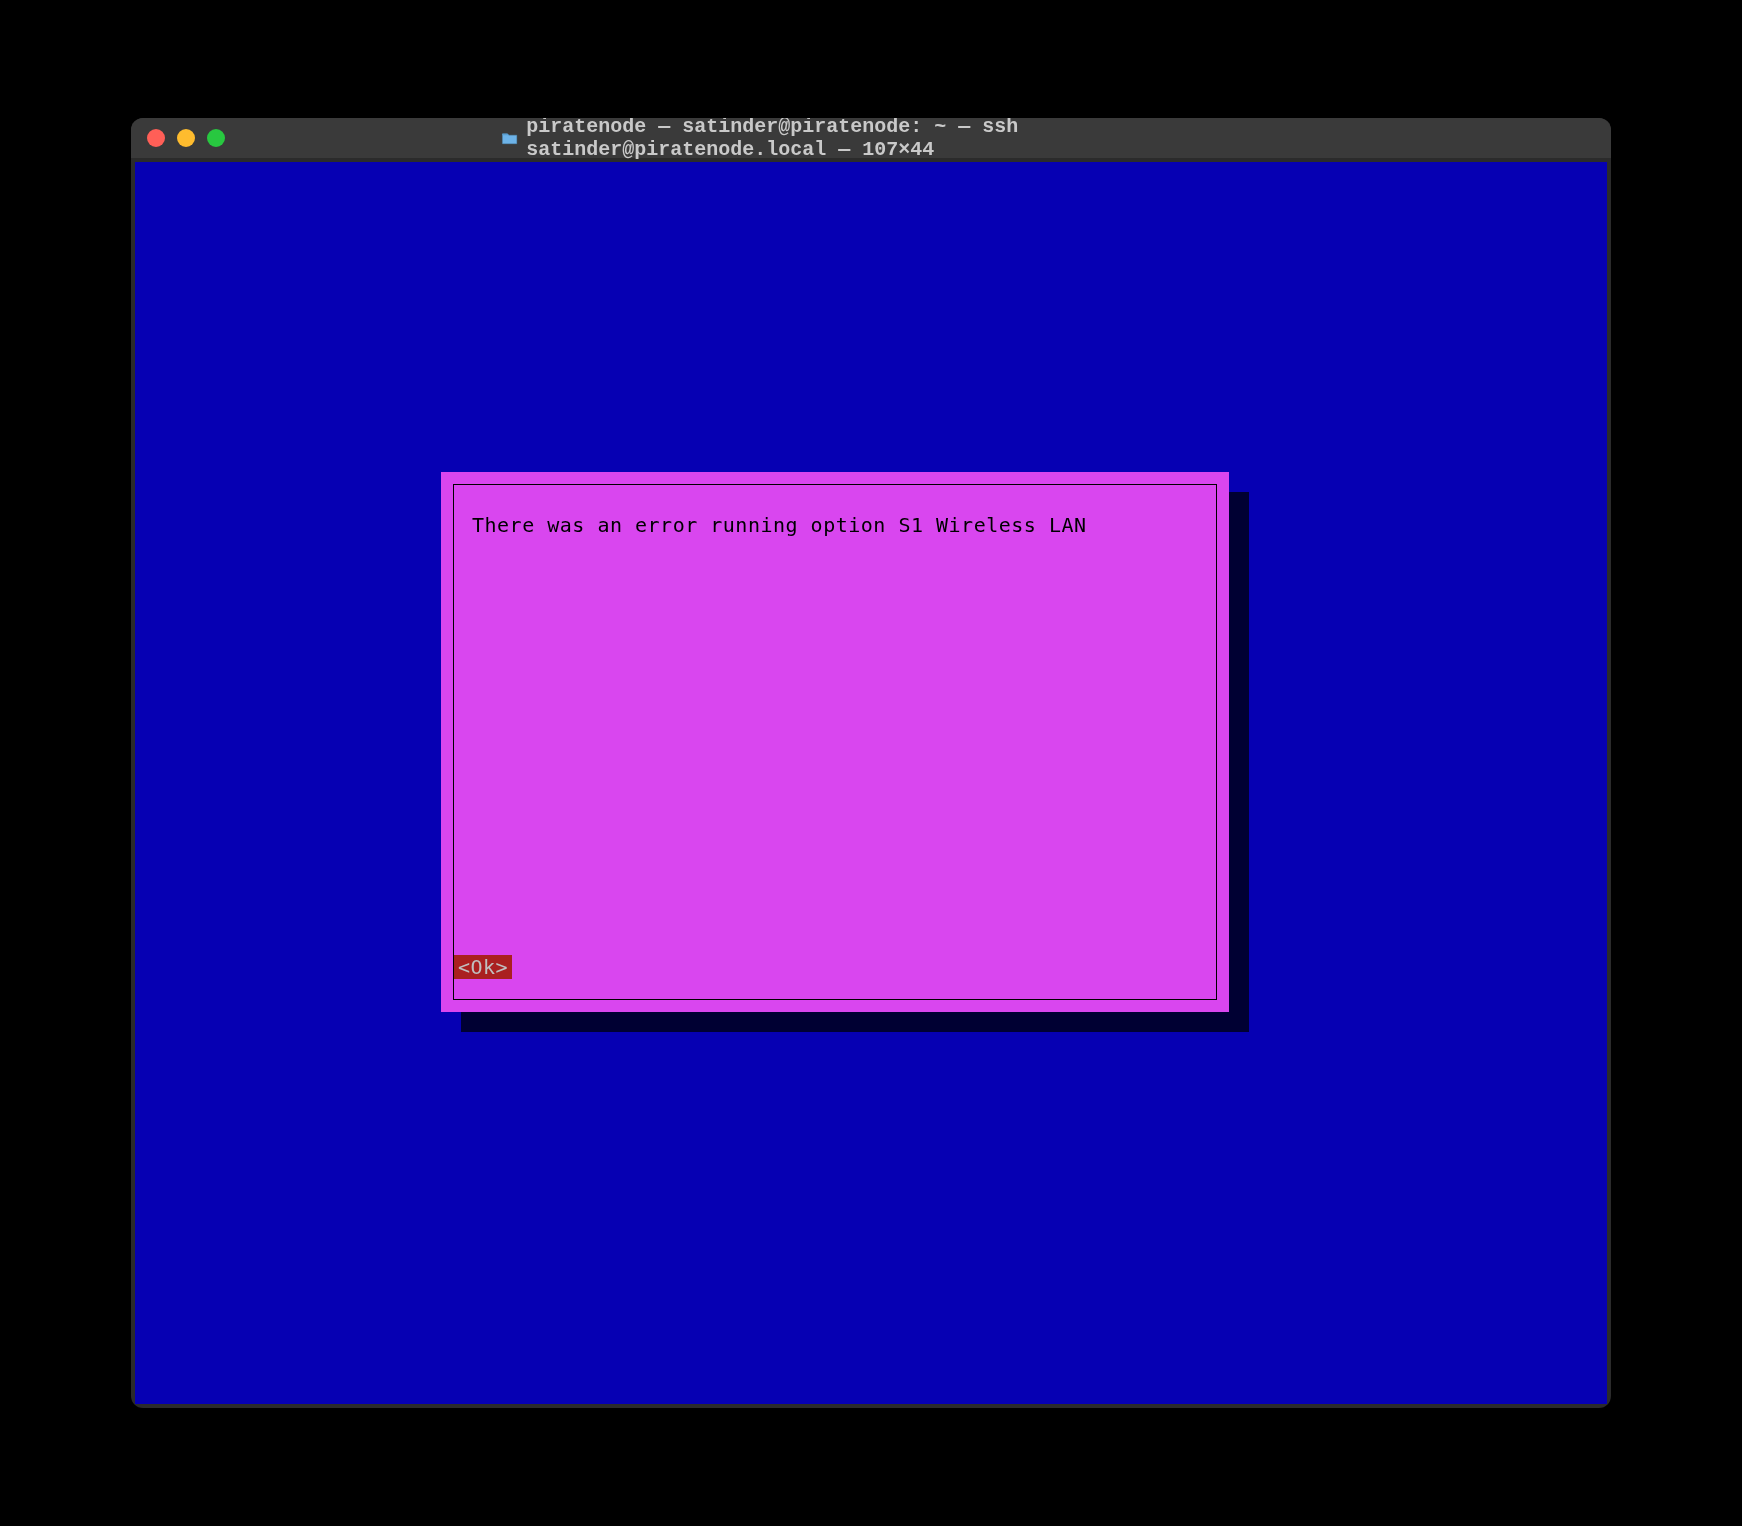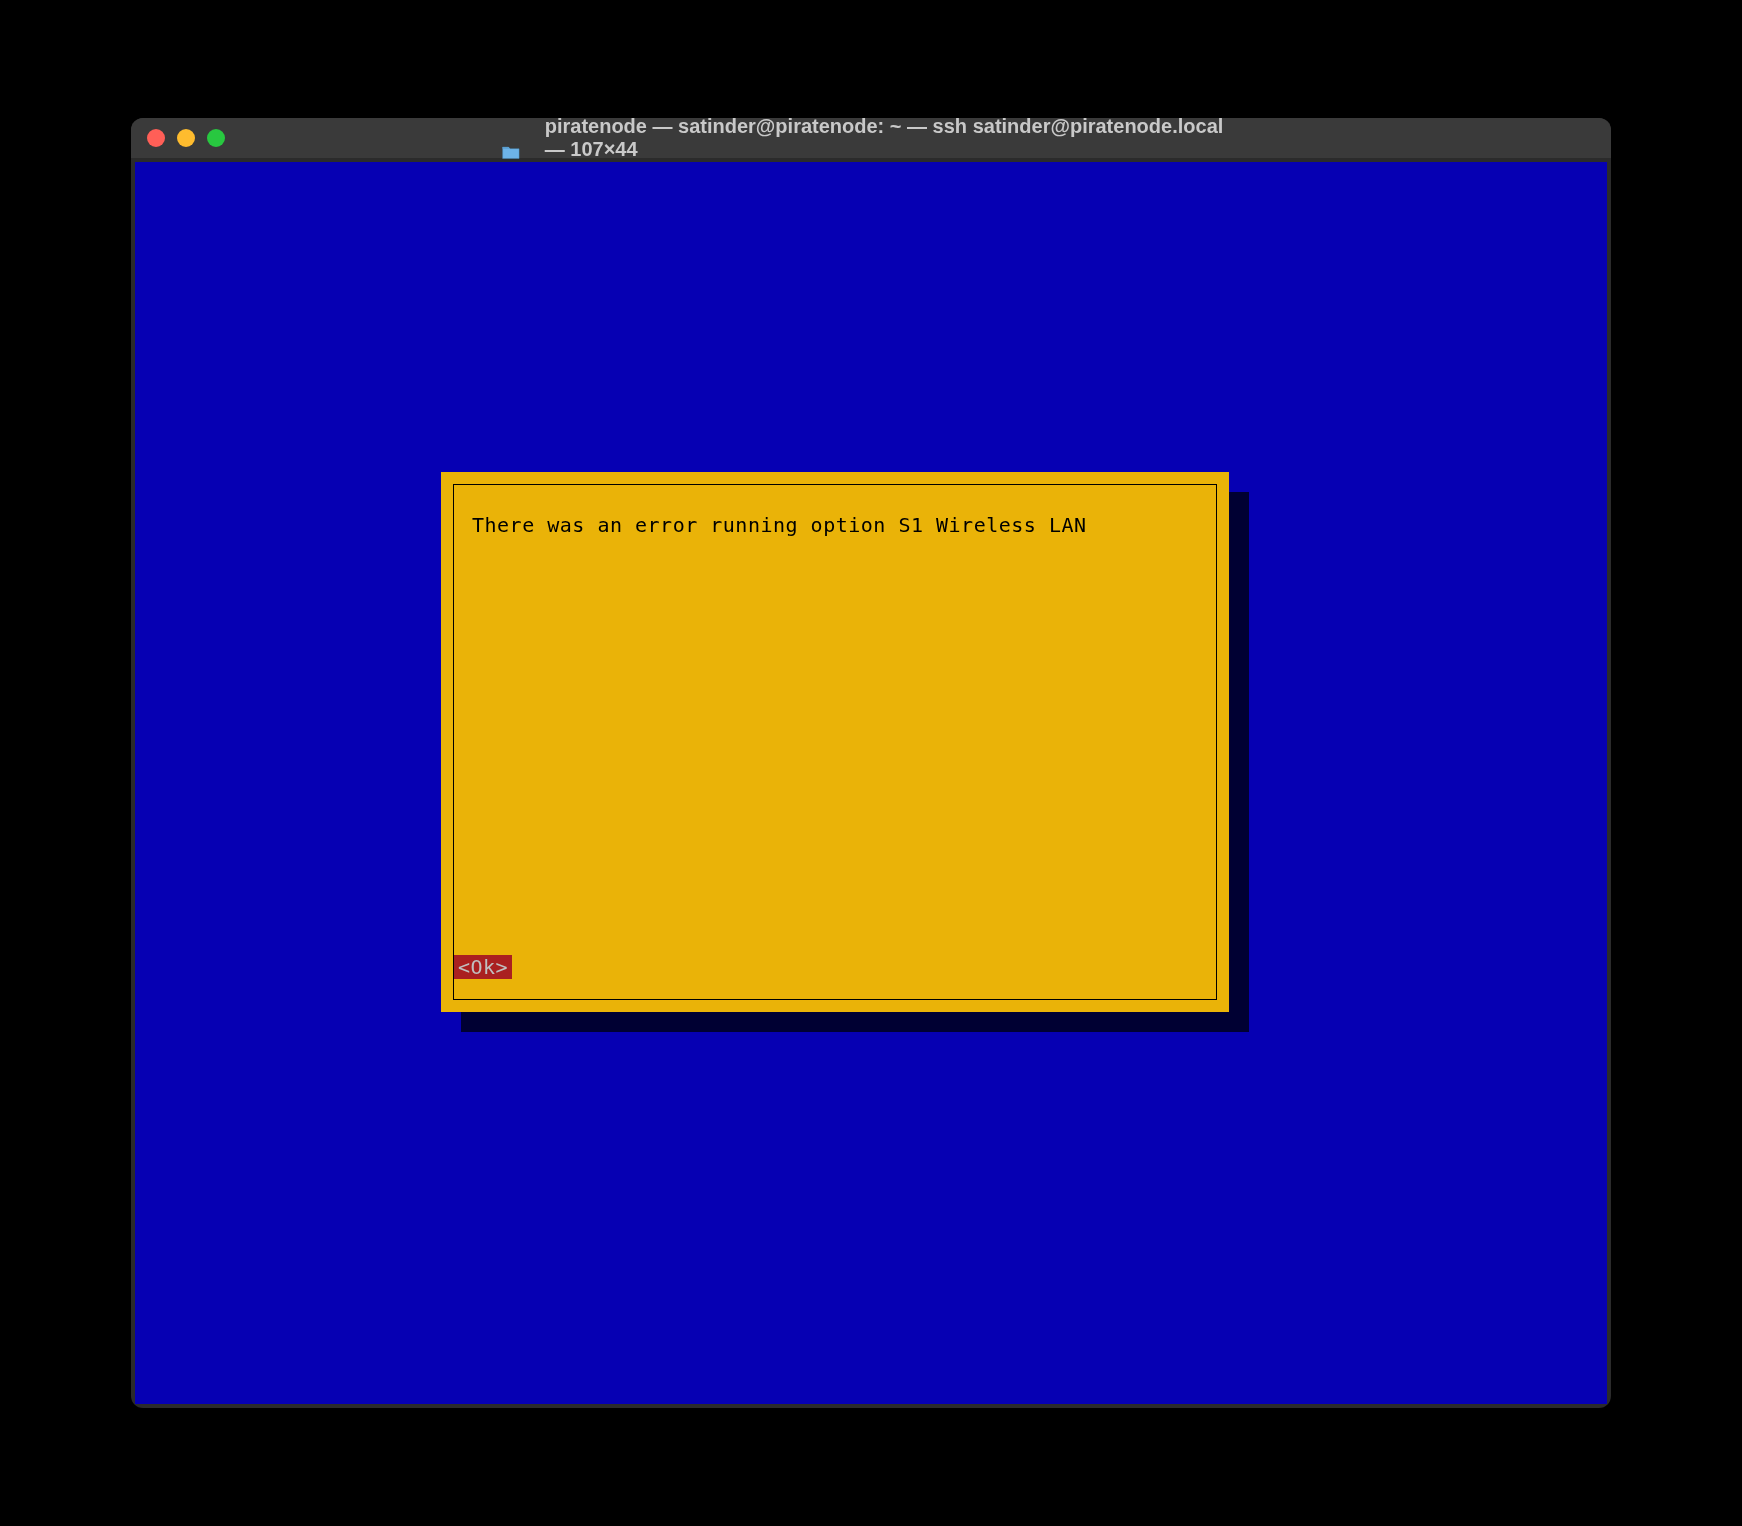--- a/index.html
+++ b/index.html
@@ -46,26 +46,26 @@
       border-radius: 50%;
     }
     .tl-close { background: #ff5f57; }
     .tl-min { background: #febc2e; }
     .tl-max { background: #28c840; }
     .title-content {
       position: absolute;
       left: 50%;
       transform: translateX(-50%);
       display: flex;
-      align-items: flex-end;
-      gap: 24px;
+      align-items: center;
+      gap: 8px;
       color: #c9c9c9;
       font-size: 20px;
       font-weight: 600;
-      font-family: Liberation Sans, sans-serif;
+      font-family: Liberation Mono, monospace;
     }
     .folder-icon {
       width: 22px;
       height: 18px;
       display: inline-block;
     }
     .folder-icon svg {
       width: 100%;
       height: 100%;
     }
@@ -82,21 +82,21 @@
       width: 788px;
       height: 540px;
       background: #000033;
     }
     .dialog-box {
       position: absolute;
       top: 310px;
       left: 306px;
       width: 788px;
       height: 540px;
-      background: #eab308;
+      background: #d946ef;
       padding: 12px;
     }
     .dialog-inner {
       width: 100%;
       height: 100%;
       border: 1px solid #000;
       position: relative;
       padding: 28px 18px 18px 18px;
     }
     .dialog-message {

